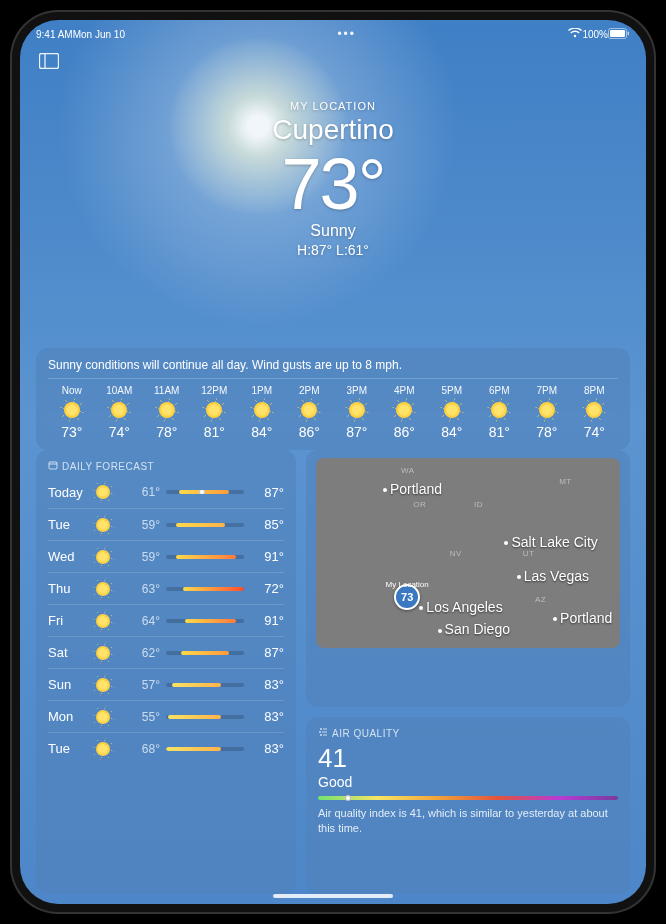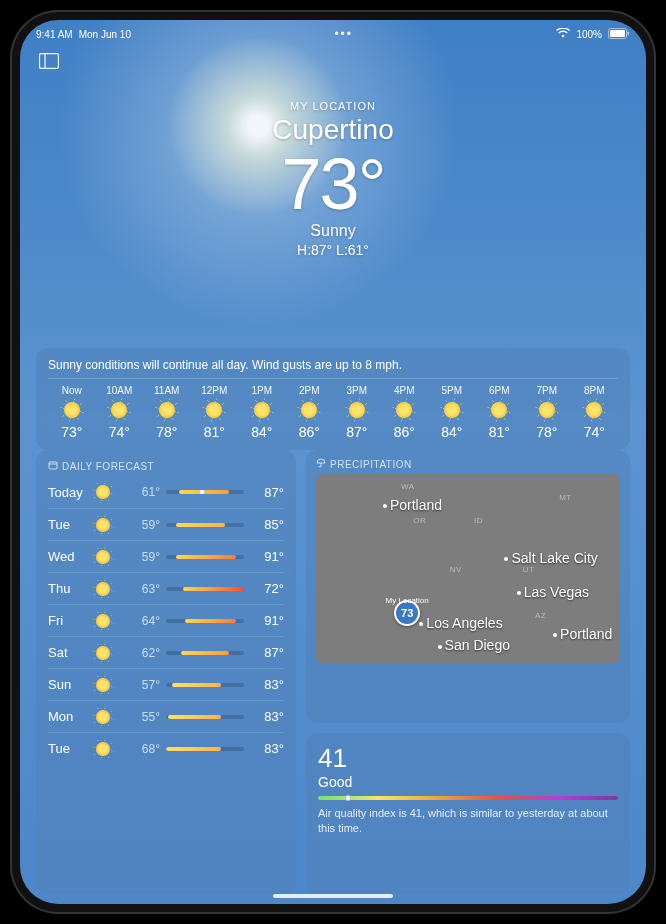--- a/index.html
+++ b/index.html
@@ -32,21 +32,21 @@
   }
 
   
   .statusbar {
     height: 22px;
     display: flex; align-items: center; justify-content: space-between;
     padding: 6px 16px 0 16px;
     font-size: 10px; font-weight: 500;
     color: #fff;
   }
-  .statusbar .left, .statusbar .right { display: flex; align-items: center; gap: 6px; }
+  .statusbar .left, .statusbar .right { display: flex; align-items: center; gap: 0; }
   .statusbar .dots { letter-spacing: 2px; opacity: .9; font-size: 12px; }
 
   
   .sidebar-btn {
     position: absolute; top: 32px; left: 18px;
     width: 22px; height: 18px;
     display: flex; align-items: center; justify-content: center;
     opacity: .9;
   }
 
@@ -414,48 +414,53 @@
                 <div class="lo">68°</div>
                 <div class="bar-track">
                   <div class="bar-fill" style="left:0%;width:70.73170731707317%;background:linear-gradient(90deg,#f7e463,#ffb24a)"></div>
                 </div>
                 <div class="hi">83°</div>
               </div>
             </div>
         </div>
 
         <div class="panel precip">
-          <div class="panel-title">
-            <span>
-              <svg width="10" height="10" viewBox="0 0 10 10">
-                  <path d="M5 1a4 4 0 00-4 4h8a4 4 0 00-4-4zm0 4v3a1 1 0 01-2 0" fill="none" stroke="#fff" stroke-opacity=".7" stroke-width="1"></path>
-                </svg>
-            </span>
-            <span>PRECIPITATION</span>
-          </div>
           <div class="map" id="map">
               <div class="state" style="left: 28%; top: 4%;">WA</div>
               <div class="state" style="left: 32%; top: 22%;">OR</div>
               <div class="state" style="left: 52%; top: 22%;">ID</div>
               <div class="state" style="left: 80%; top: 10%;">MT</div>
               <div class="state" style="left: 44%; top: 48%;">NV</div>
               <div class="state" style="left: 68%; top: 48%;">UT</div>
               <div class="state" style="left: 72%; top: 72%;">AZ</div>
               <div class="city-lbl" style="left: 22%; top: 12%;">Portland</div>
               <div class="city-lbl" style="left: 62%; top: 40%;">Salt Lake City</div>
               <div class="city-lbl" style="left: 66%; top: 58%;">Las Vegas</div>
               <div class="city-lbl" style="left: 34%; top: 74%;">Los Angeles</div>
               <div class="city-lbl" style="left: 40%; top: 86%;">San Diego</div>
               <div class="city-lbl" style="left: 78%; top: 80%;">Portland</div>
               <div class="pin" style="left: 30%; top: 54%;">73</div>
               <div class="pin-lbl" style="left: 30%; top: 64%;">My Location</div>
             </div>
         </div>
 
         <div class="panel aqi">
+          <div class="panel-title">
+            <span>
+              <svg width="10" height="10" viewBox="0 0 10 10">
+                  <circle cx="2" cy="5" r="1" fill="#fff" fill-opacity=".7"></circle>
+                  <line x1="4" y1="5" x2="9" y2="5" stroke="#fff" stroke-opacity=".7"></line>
+                  <circle cx="3" cy="2" r="1" fill="#fff" fill-opacity=".7"></circle>
+                  <line x1="5" y1="2" x2="9" y2="2" stroke="#fff" stroke-opacity=".7"></line>
+                  <circle cx="3" cy="8" r="1" fill="#fff" fill-opacity=".7"></circle>
+                  <line x1="5" y1="8" x2="9" y2="8" stroke="#fff" stroke-opacity=".7"></line>
+                </svg>
+            </span>
+            <span>AIR QUALITY</span>
+          </div>
           <div class="big">41</div>
           <div class="word">Good</div>
           <div class="scale">
             <div class="marker" id="aqi-marker" style="left: 10%;"></div>
           </div>
           <div class="desc">Air quality index is 41, which is similar to yesterday at about this time.</div>
         </div>
       </div>
 
     </div>

